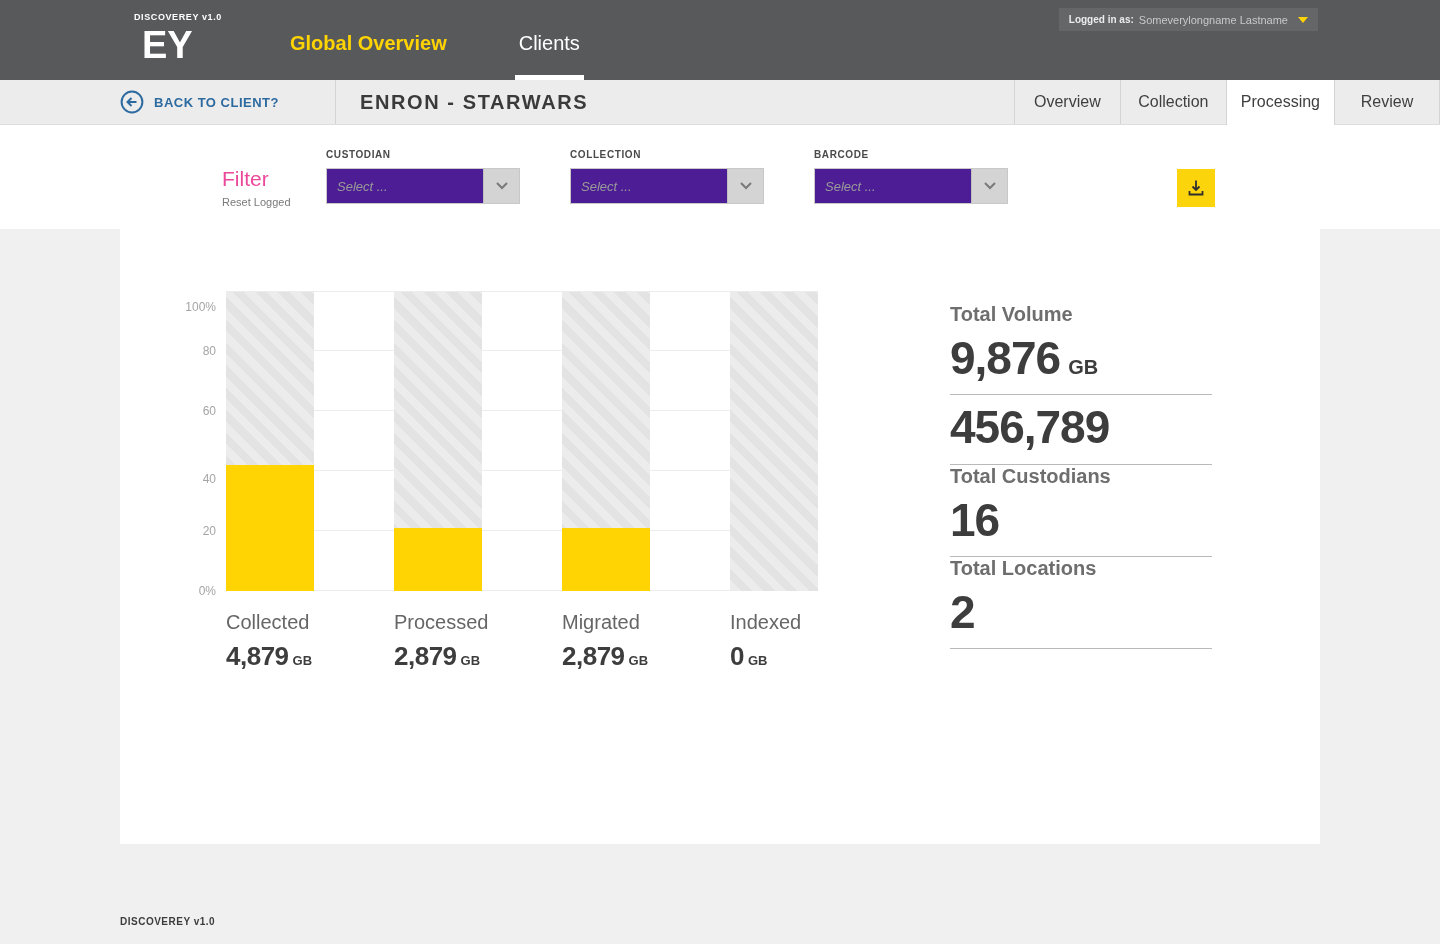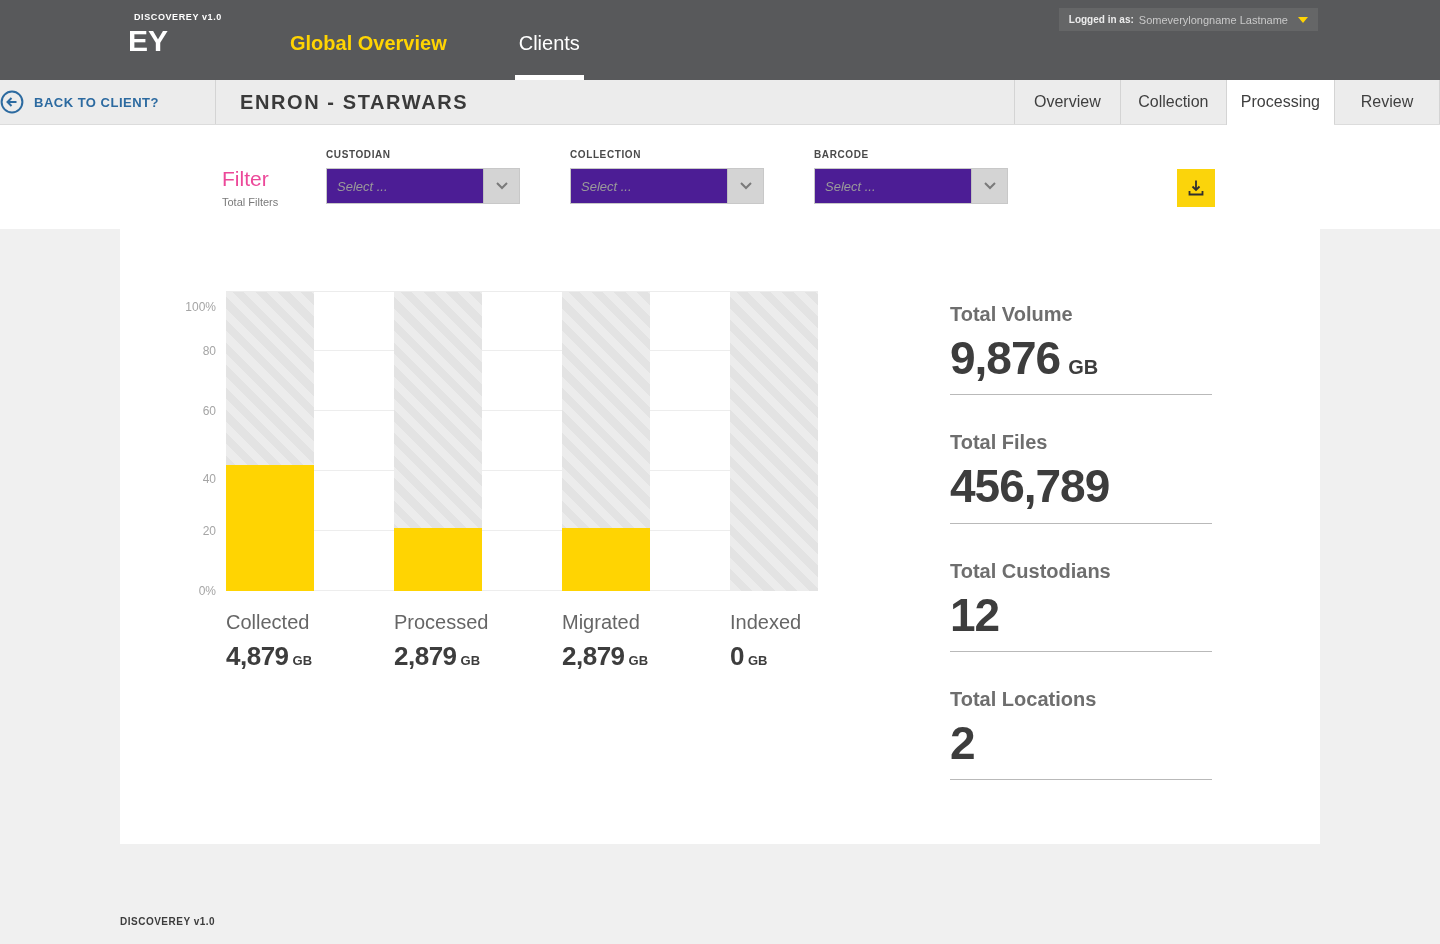--- a/index.html
+++ b/index.html
@@ -7,32 +7,32 @@
   body {
     background:#f0f0f0;
     font-family:"Liberation Sans", sans-serif;
     overflow:hidden;
     color:#3d3d3d;
   }
 
   
   .topbar { position:relative; height:80px; background:#58595b; }
   .app-version { position:absolute; left:134px; top:12px; color:#fff; font-size:9px; font-weight:bold; letter-spacing:.6px; }
-  .logo { position:absolute; left:128px; top:26px; color:#fff; font-size:30px; font-weight:bold; line-height:1; }
+  .logo { position:absolute; left:142px; top:26px; color:#fff; font-size:38px; font-weight:bold; line-height:1; }
   .topnav { position:absolute; left:290px; top:0; height:64px; display:flex; gap:72px; }
   .topnav-item { position:relative; height:80px; line-height:86px; font-size:20px; color:#fff; cursor:pointer; white-space:nowrap; }
   .topnav-item.brand-yellow { color:#ffd402; font-weight:bold; }
   .topnav-item.active::after { content:""; position:absolute; left:-4px; right:-4px; bottom:0; height:5px; background:#fff; }
   .user-menu { position:absolute; right:122px; top:8px; height:23px; display:flex; align-items:center; background:rgba(255,255,255,.08); padding:0 10px; cursor:pointer; }
   .login-label { color:#ececec; font-size:10px; font-weight:bold; margin-right:5px; }
   .user-name { color:#c9c9c9; font-size:11px; }
   .caret-down { width:0; height:0; border-left:5px solid transparent; border-right:5px solid transparent; border-top:6px solid #ffd402; margin-left:10px; }
 
   
-  .subnav { height:45px; background:#ececec; border-bottom:1px solid #dcdcdc; display:flex; align-items:stretch; }
+  .subnav { height:45px; background:#ececec; border-bottom:1px solid #dcdcdc; display:flex; align-items:stretch; padding-left:120px; }
   .back-area { display:flex; align-items:center; gap:10px; padding-right:56px; border-right:1px solid #d4d4d4; cursor:pointer; }
   .back-label { color:#2c6aa0; font-weight:bold; font-size:13px; letter-spacing:.5px; }
   .client-name { margin-left:24px; align-self:center; font-weight:bold; font-size:20px; letter-spacing:1.6px; color:#3a3a3a; flex:1; }
   .tabs { display:flex; margin-left:auto; }
   .tab { min-width:106px; padding:0 14px; text-align:center; line-height:44px; height:44px; font-size:16px; color:#3f3f3f; border-left:1px solid #d4d4d4; cursor:pointer; white-space:nowrap; }
   .tab:last-child { border-right:1px solid #d4d4d4; }
   .tab.active { background:#fff; height:45px; }
 
   
   .filterbar { height:104px; background:#fff; display:flex; padding:24px 225px 0 222px; }
@@ -65,21 +65,21 @@
     background:repeating-linear-gradient(45deg, #ececec 0 8px, #e3e3e3 8px 16px); }
   .bar { position:absolute; left:0; right:0; bottom:0; background:#ffd402; }
 
   .x-labels { position:absolute; left:106px; top:382px; width:592px; display:flex; justify-content:space-between; }
   .x-group { width:88px; white-space:nowrap; }
   .x-cat { font-size:20px; color:#666; }
   .x-val { margin-top:7px; font-size:26px; font-weight:bold; color:#3d3d3d; letter-spacing:-.5px; }
   .x-unit { font-size:13px; font-weight:bold; margin-left:4px; letter-spacing:0; }
 
   .stats { position:absolute; left:830px; top:74px; width:262px; }
-  .stat { margin-bottom:36px; }
+  .stat { }
   .stat-label { font-size:20px; font-weight:bold; color:#6e6e6e; }
   .stat-value { font-size:46px; font-weight:bold; color:#3d3d3d; margin-top:8px; letter-spacing:-1px; line-height:1.05; }
   .stat-unit { font-size:20px; margin-left:8px; letter-spacing:0; }
   .stat-rule { border-bottom:1px solid #b9b9b9; margin-top:12px; }
 
   .footer { padding:72px 120px 0; }
   .footer-text { font-size:10px; font-weight:bold; color:#3c3c3c; letter-spacing:.5px; }
 </style>
 </head>
 <body>
@@ -113,21 +113,21 @@
     <div class="tab">Overview</div>
     <div class="tab">Collection</div>
     <div class="tab active">Processing</div>
     <div class="tab">Review</div>
   </div>
 </div>
 
 <div class="filterbar">
   <div class="filter-title-wrap">
     <div class="filter-title">Filter</div>
-    <a class="reset-filters">Total Filters</a>
+    <a class="reset-filters">Reset Logged</a>
   </div>
 
   <div class="filter-field">
     <span class="filter-label">CUSTODIAN</span>
     <div class="select">
       <span class="select-value">Select ...</span>
       <span class="select-btn">
         <svg width="12" height="8" viewBox="0 0 12 8">
             <path d="M1 1l5 5 5-5" stroke="#7a7a7a" stroke-width="2" fill="none"></path>
           </svg>
@@ -221,27 +221,26 @@
       </div>
     </div>
 
     <aside class="stats">
       <div class="stat">
         <div class="stat-label">Total Volume</div>
         <div class="stat-value"><span>9,876</span><span class="stat-unit">GB</span></div>
         <div class="stat-rule"></div>
       </div>
       <div class="stat">
-        <div class="stat-label">Total Files</div>
         <div class="stat-value"><span>456,789</span><span class="stat-unit"></span></div>
         <div class="stat-rule"></div>
       </div>
       <div class="stat">
         <div class="stat-label">Total Custodians</div>
-        <div class="stat-value"><span>12</span><span class="stat-unit"></span></div>
+        <div class="stat-value"><span>16</span><span class="stat-unit"></span></div>
         <div class="stat-rule"></div>
       </div>
       <div class="stat">
         <div class="stat-label">Total Locations</div>
         <div class="stat-value"><span>2</span><span class="stat-unit"></span></div>
         <div class="stat-rule"></div>
       </div>
     </aside>
 
   </div>

